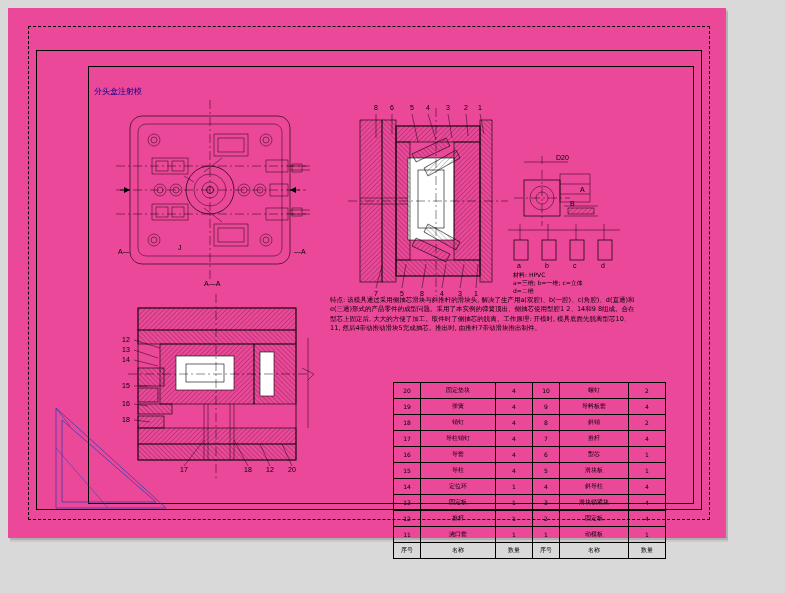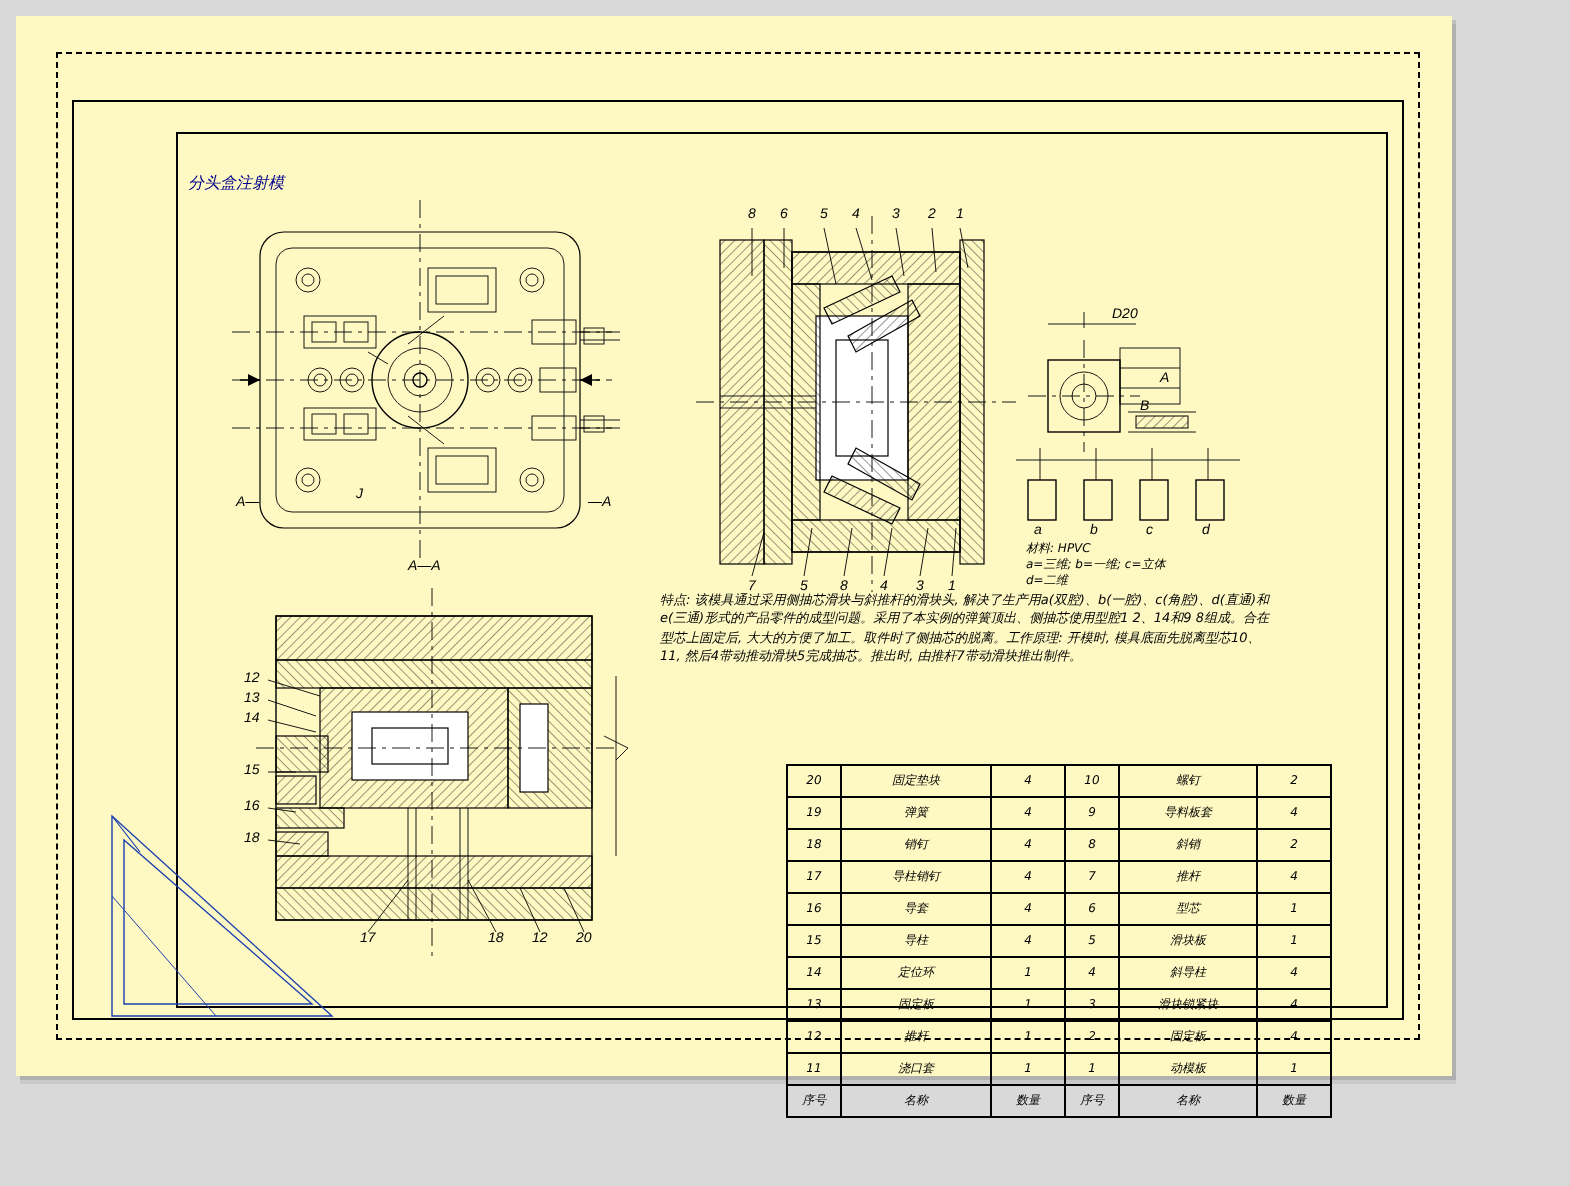--- a/index.html
+++ b/index.html
@@ -1,20 +1,20 @@
 <!DOCTYPE html>
 <html><head>
 <meta charset="utf-8">
 <style>
   html,body{margin:0;padding:0;background:#d9d9d9;}
   body{width:785px;height:593px;font-family:"Liberation Sans",sans-serif;overflow:hidden;}
   #root{position:relative;width:785px;height:593px;background:#d9d9d9;}
 
   
-  .sheet{position:absolute;left:8px;top:8px;width:718px;height:530px;background:#fef9c3;box-shadow:2px 2px 0 rgba(0,0,0,.12);font-style:italic;}
+  .sheet{position:absolute;left:8px;top:8px;width:718px;height:530px;background:#ec4899;box-shadow:2px 2px 0 rgba(0,0,0,.12);}
   .sheet-shadow{position:absolute;left:10px;top:12px;width:718px;height:530px;background:#c9c9c9;}
 
   
   .frame-outer{position:absolute;left:20px;top:18px;width:680px;height:492px;border:1px dashed #000;}
   .frame-inner{position:absolute;left:28px;top:42px;width:664px;height:458px;border:1.3px solid #000;}
   .frame-inner2{position:absolute;left:80px;top:58px;width:604px;height:436px;border:1px solid #000;}
 
   .lbl{position:absolute;font-size:7px;color:#000;white-space:nowrap;}
   .title-cn{position:absolute;font-family:"DejaVu Sans",sans-serif;font-size:8px;color:#00008b;}
 

